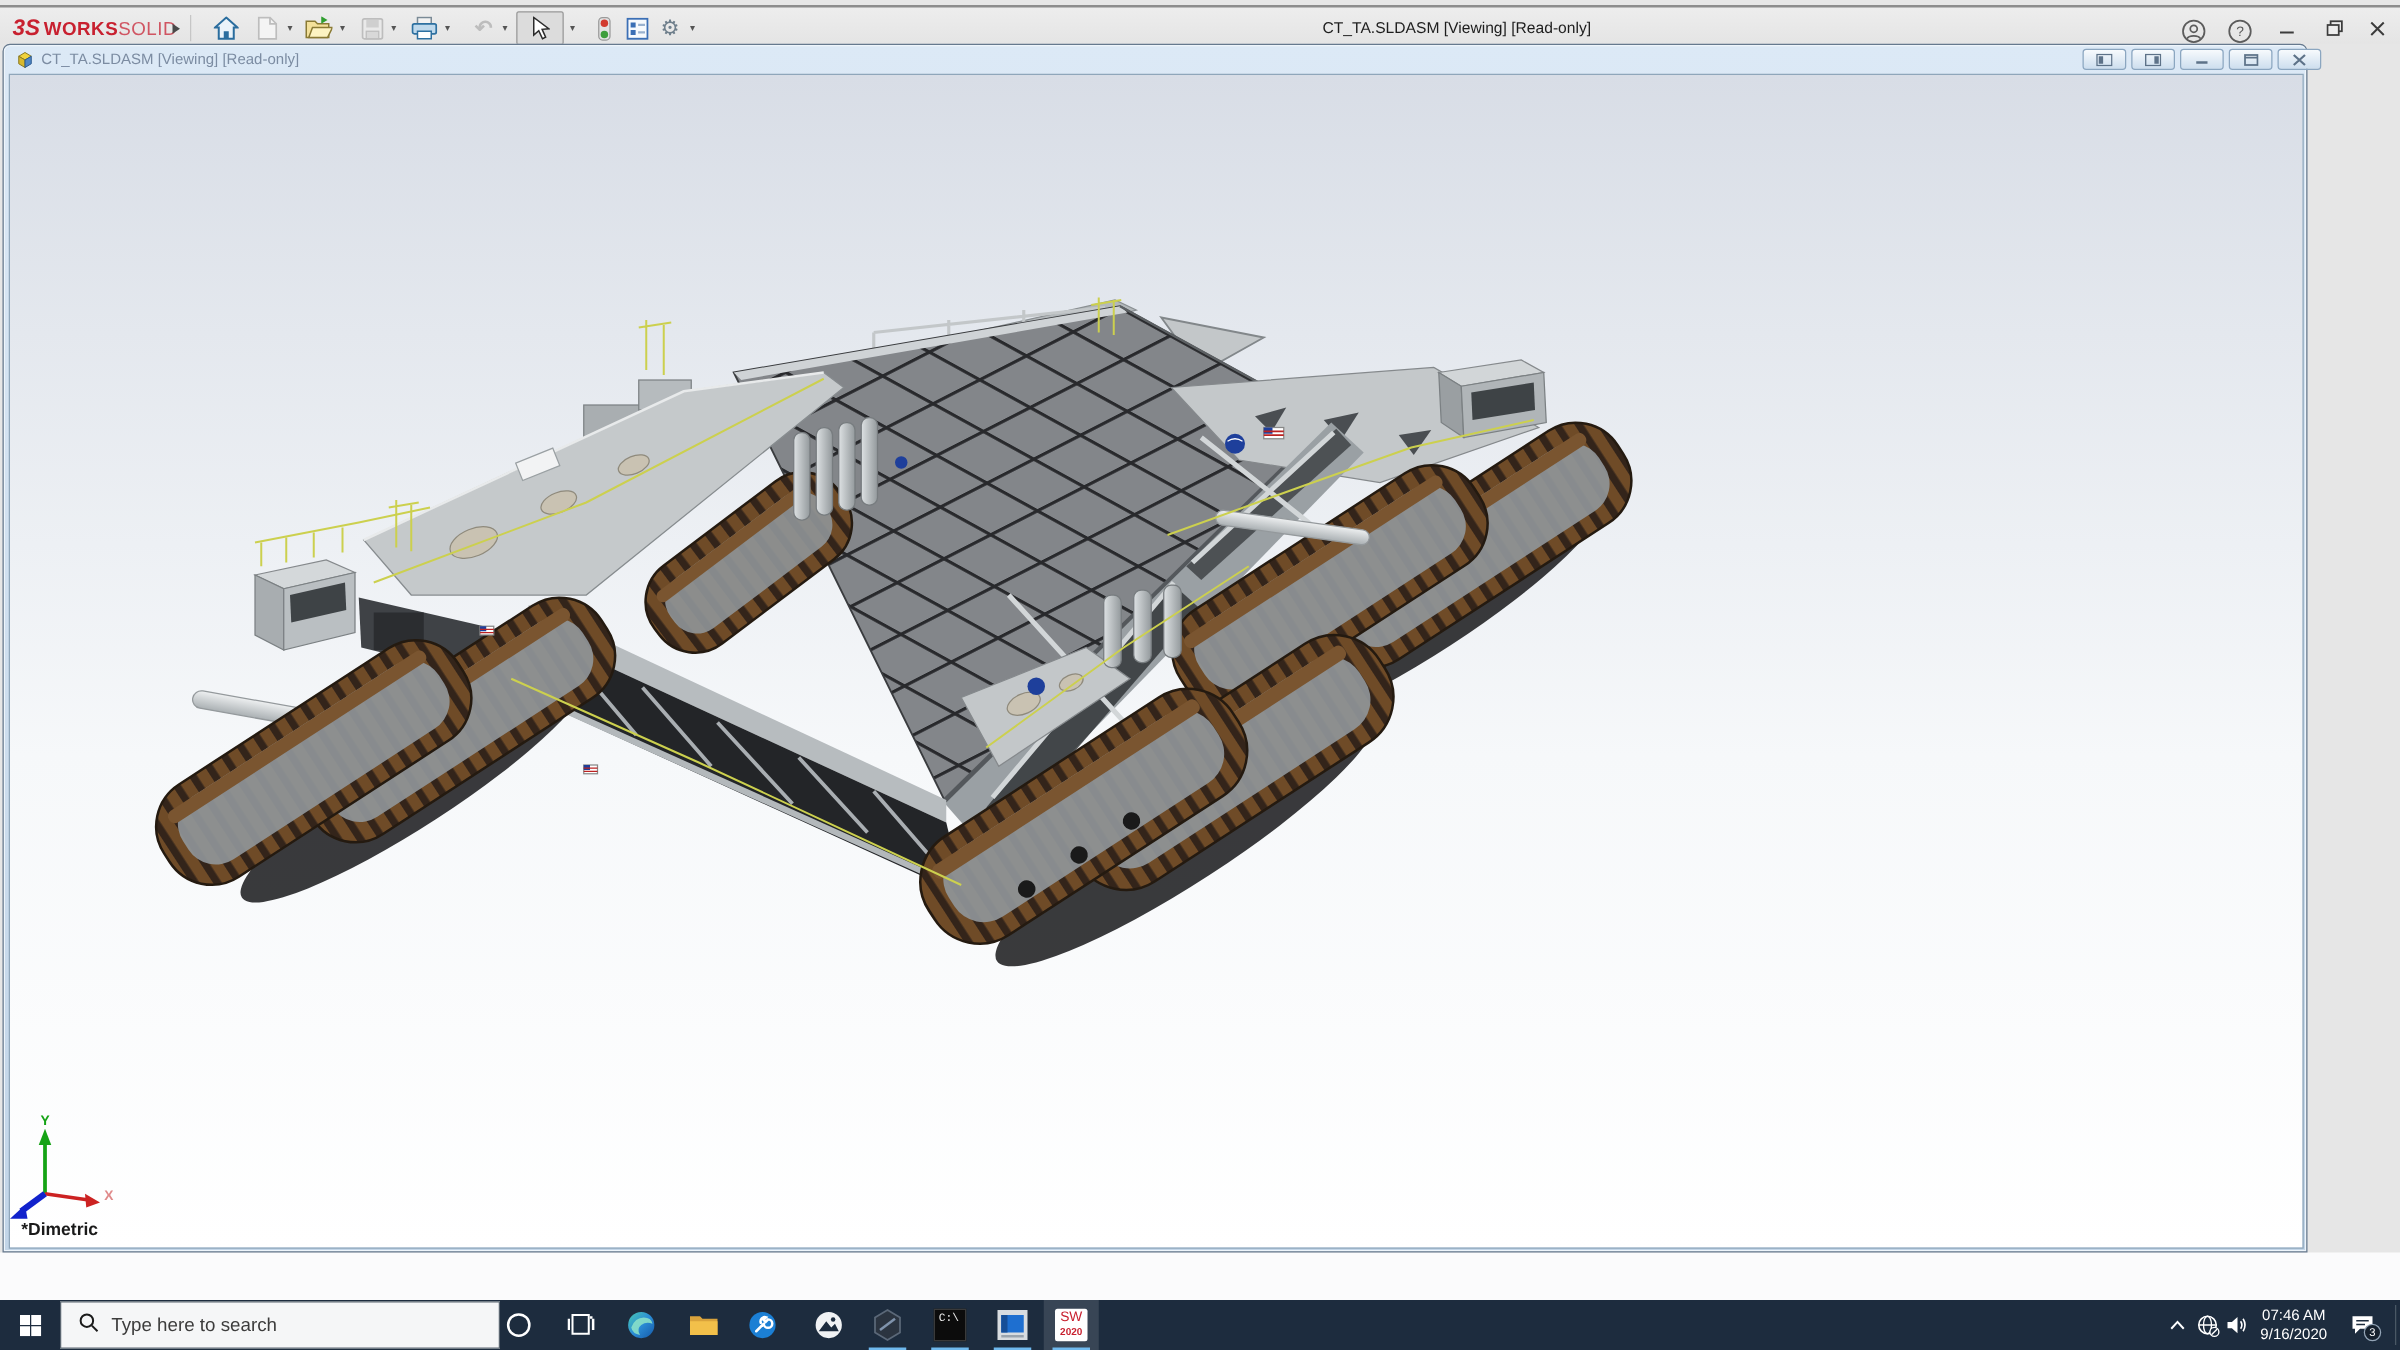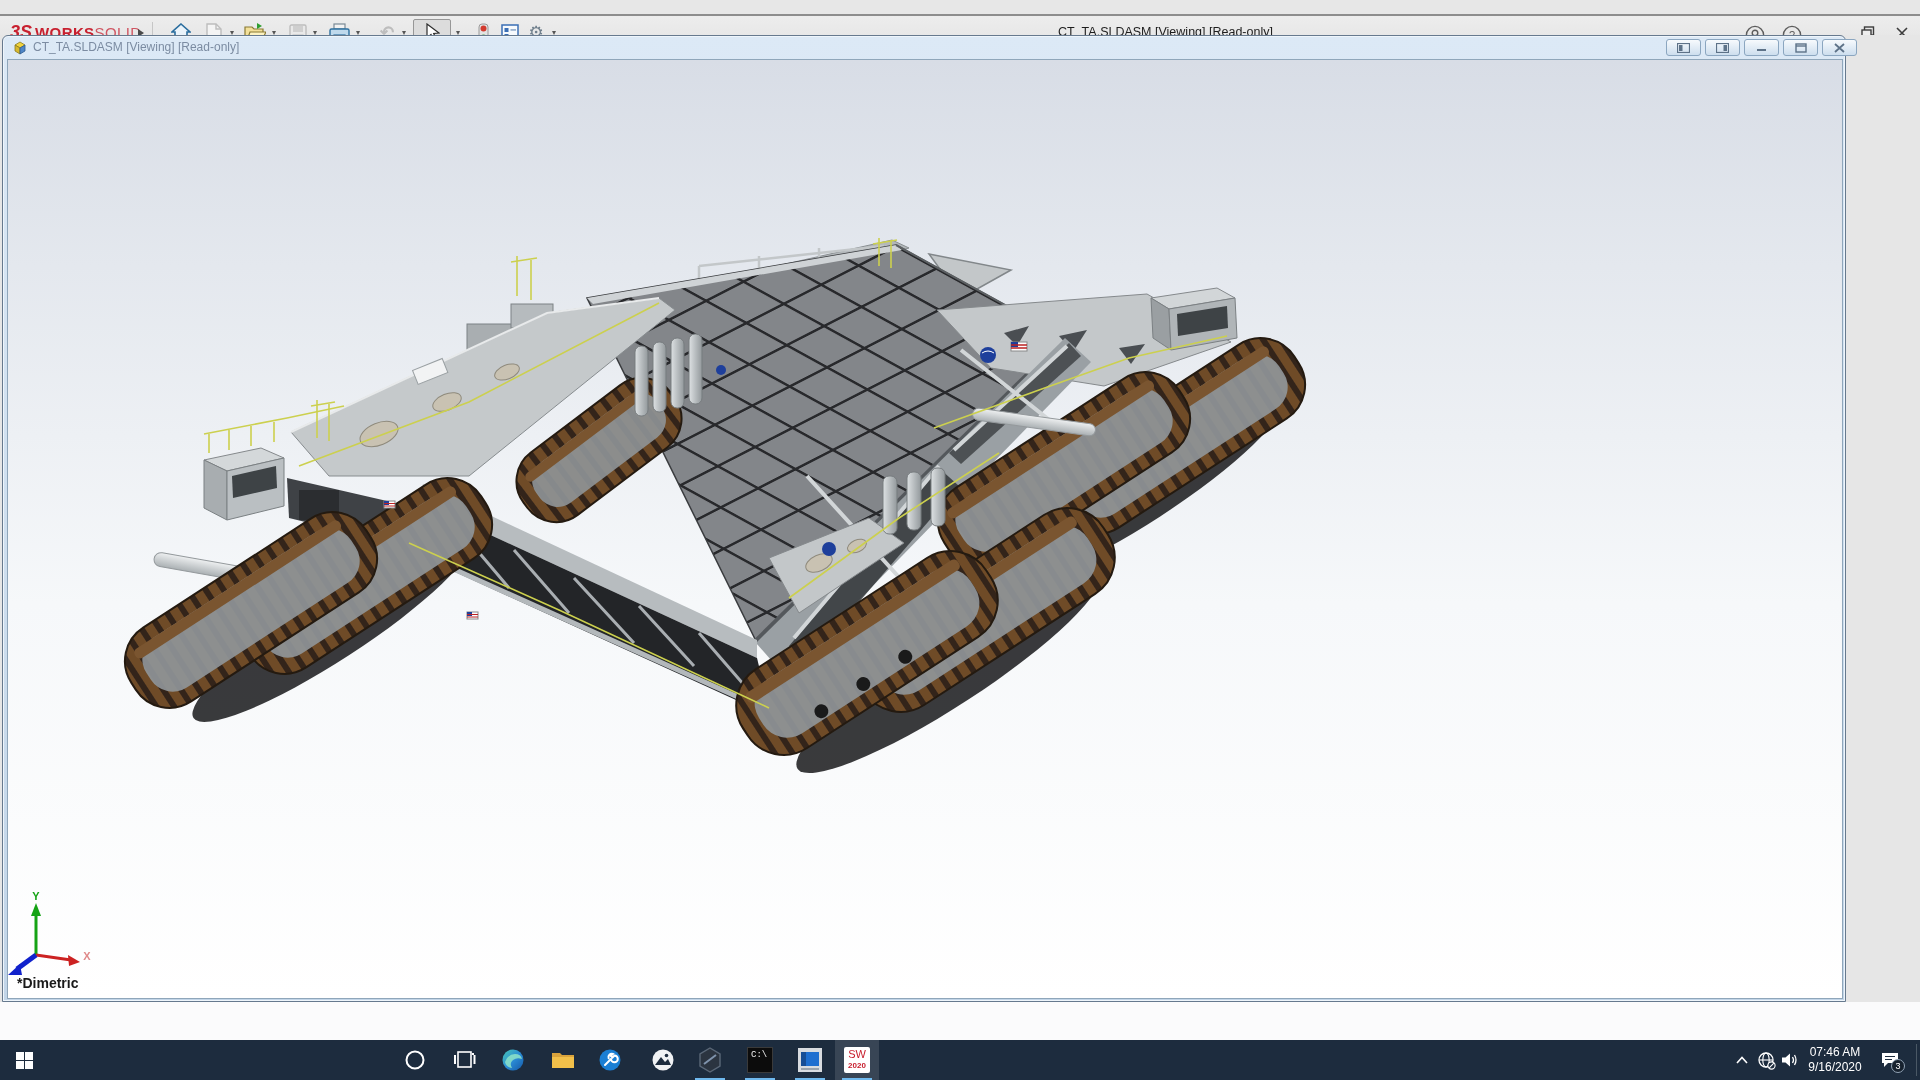--- a/index.html
+++ b/index.html
@@ -1,20 +1,20 @@
 <!DOCTYPE html>
 <html><head>
 <meta charset="utf-8">
 <style>
   * { margin:0; padding:0; box-sizing:border-box; }
   html,body { width:1920px; height:1080px; font-family:"Liberation Sans", sans-serif; }
   .screen { position:relative; width:1920px; height:1080px; overflow:hidden; background:#e7e7e7; }
 
   
-  .titlebar { position:absolute; top:14px; left:0; width:1920px; height:34px;
+  .titlebar { position:absolute; top:4px; left:0; width:1920px; height:34px;
     background:linear-gradient(#ededed,#e4e4e4); border-top:2px solid #8d8d8d; border-bottom:1px solid #cfcfcf;padding-left:18px; }
   .logo { position:absolute; left:10px; top:6px; display:flex; align-items:baseline; cursor:default; }
   .logo-mark { color:#c8202f; font-weight:bold; font-style:italic; font-size:18px; margin-right:3px; }
   .logo-solid { color:#c8202f; font-weight:bold; font-size:15px; letter-spacing:.4px; }
   .logo-works { color:#d05562; font-size:15px; letter-spacing:.4px; }
   .tb-btn { position:absolute; top:3px; width:26px; height:27px; display:flex; align-items:center; justify-content:center; }
   .tb-caret { position:absolute; top:3px; width:12px; height:27px; display:flex; align-items:center; justify-content:center; font-size:8px; color:#555; }
   .tb-sep { position:absolute; top:6px; width:1px; height:21px; background:#c6c6c6; }
   .tb-pressed { background:#dcdcdc; border:1px solid #979797; border-radius:2px; }
   .undo-glyph { font-size:17px; color:#bdbdbd; font-weight:bold; }
@@ -443,20 +443,29 @@
 
   <div class="taskbar">
     <div class="start-btn">
       <svg width="17" height="17" viewBox="0 0 17 17">
         <rect x="0" y="0" width="8" height="8" fill="#ffffff"></rect>
           <rect x="9" y="0" width="8" height="8" fill="#ffffff"></rect>
         <rect x="0" y="9" width="8" height="8" fill="#ffffff"></rect>
           <rect x="9" y="9" width="8" height="8" fill="#ffffff"></rect>
       </svg>
     </div>
+    <div class="search-box">
+      <span style="margin:0 10px 0 14px">
+        <svg width="16" height="16" viewBox="0 0 16 16">
+          <circle cx="6.5" cy="6.5" r="5" fill="none" stroke="#1b1b1b" stroke-width="1.6"></circle>
+          <line x1="10.5" y1="10.5" x2="15" y2="15" stroke="#1b1b1b" stroke-width="1.6"></line>
+        </svg>
+      </span>
+      <input readonly="" placeholder="Type here to search" style="">
+    </div>
 
     <div class="tb-icon" style="left:393px">
       <svg width="22" height="22">
           <circle cx="11" cy="11" r="8.5" fill="none" stroke="#ffffff" stroke-width="2"></circle>
         </svg>
     </div>
     <div class="tb-icon" style="left:443px">
       <svg width="22" height="20" viewBox="0 0 22 20">
         <rect x="4" y="2" width="13" height="15" fill="none" stroke="#ffffff" stroke-width="1.6"></rect>
         <rect x="0" y="5" width="2" height="9" fill="#ffffff"></rect>

